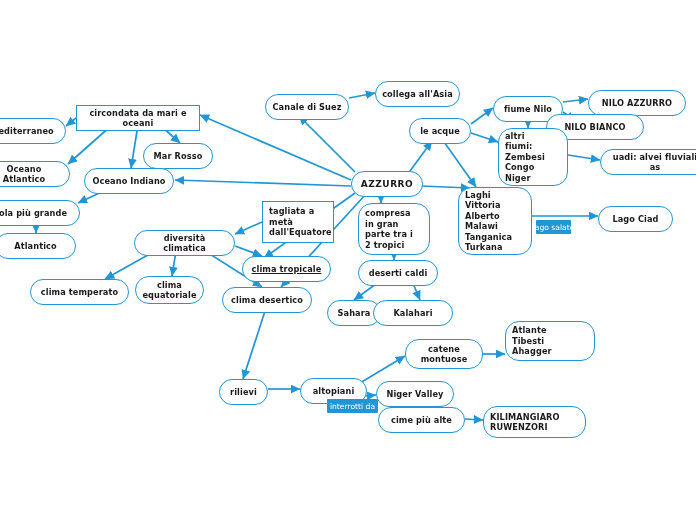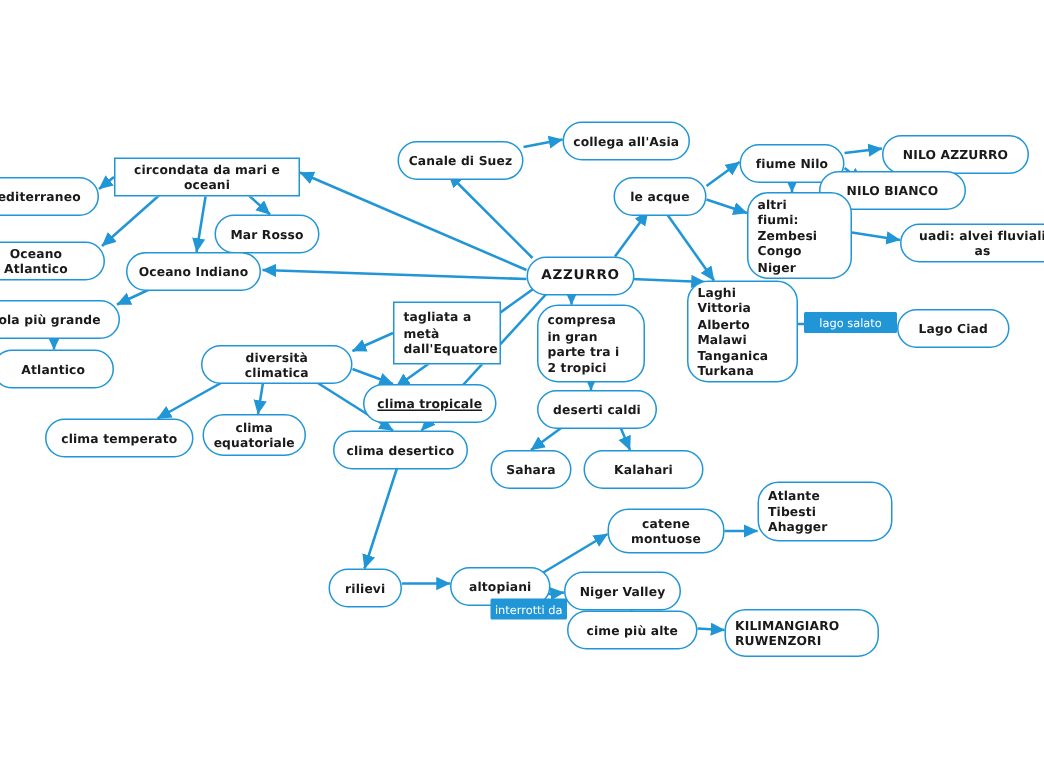--- a/index.html
+++ b/index.html
@@ -151,41 +151,41 @@
       <div class="node" style="left: 598px; top: 206px; width: 75px; height: 21px;"><span>Lago Ciad</span></div>
       <div class="node rect left-align" style="left: 262px; top: 201px; width: 72px; height: 42px;"><span>tagliata a
 metà
 dall'Equatore</span></div>
       <div class="node left-align" style="left: 358px; top: 203px; width: 72px; height: 52px;"><span>compresa
 in gran
 parte tra i
 2 tropici</span></div>
       <div class="node" style="left: 358px; top: 260px; width: 80px; height: 21px;"><span>deserti caldi</span></div>
       <div class="node" style="left: 327px; top: 300px; width: 54px; height: 20px; justify-content: center;"><span>Sahara</span></div>
-      <div class="node" style="left: 389px; top: 300px; width: 80px; height: 20px;"><span>Kalahari</span></div>
+      <div class="node" style="left: 373px; top: 300px; width: 80px; height: 20px;"><span>Kalahari</span></div>
       <div class="node" style="left: 134px; top: 230px; width: 101px; height: 21px;"><span>diversità climatica</span></div>
       <div class="node" style="left: 242px; top: 256px; width: 89px; height: 21px; text-decoration: underline;"><span>clima tropicale</span></div>
       <div class="node" style="left: 30px; top: 279px; width: 99px; height: 20px;"><span>clima temperato</span></div>
       <div class="node" style="left: 135px; top: 276px; width: 69px; height: 28px;"><span>clima
 equatoriale</span></div>
       <div class="node" style="left: 222px; top: 287px; width: 90px; height: 21px;"><span>clima desertico</span></div>
       <div class="node" style="left: 219px; top: 379px; width: 49px; height: 20px;"><span>rilievi</span></div>
       <div class="node" style="left: 300px; top: 378px; width: 67px; height: 21px;"><span>altopiani</span></div>
       <div class="node" style="left: 405px; top: 339px; width: 78px; height: 30px;"><span>catene
 montuose</span></div>
       <div class="node left-align" style="left: 505px; top: 321px; width: 90px; height: 40px;"><span>Atlante
 Tibesti
 Ahagger</span></div>
       <div class="node" style="left: 376px; top: 381px; width: 78px; height: 21px;"><span>Niger Valley</span></div>
       <div class="node" style="left: 378px; top: 407px; width: 87px; height: 21px;"><span>cime più alte</span></div>
       <div class="node left-align" style="left: 483px; top: 406px; width: 103px; height: 32px;"><span>KILIMANGIARO
 RUWENZORI</span></div>
     </div>
   <div id="tag-layer">
-      <div class="label-tag" style="left: 536px; top: 208px; width: 62px; height: 14px; align-items: flex-end;">
+      <div class="label-tag" style="left: 536px; top: 220px; width: 35px; height: 14px; align-items: flex-end;">
         <span>lago salato</span>
       </div>
       <div class="label-tag" style="left: 327px; top: 399px; width: 51px; height: 14px;">
         <span>interrotti da</span>
       </div>
     </div>
 
 </div>
 
 </body></html>

